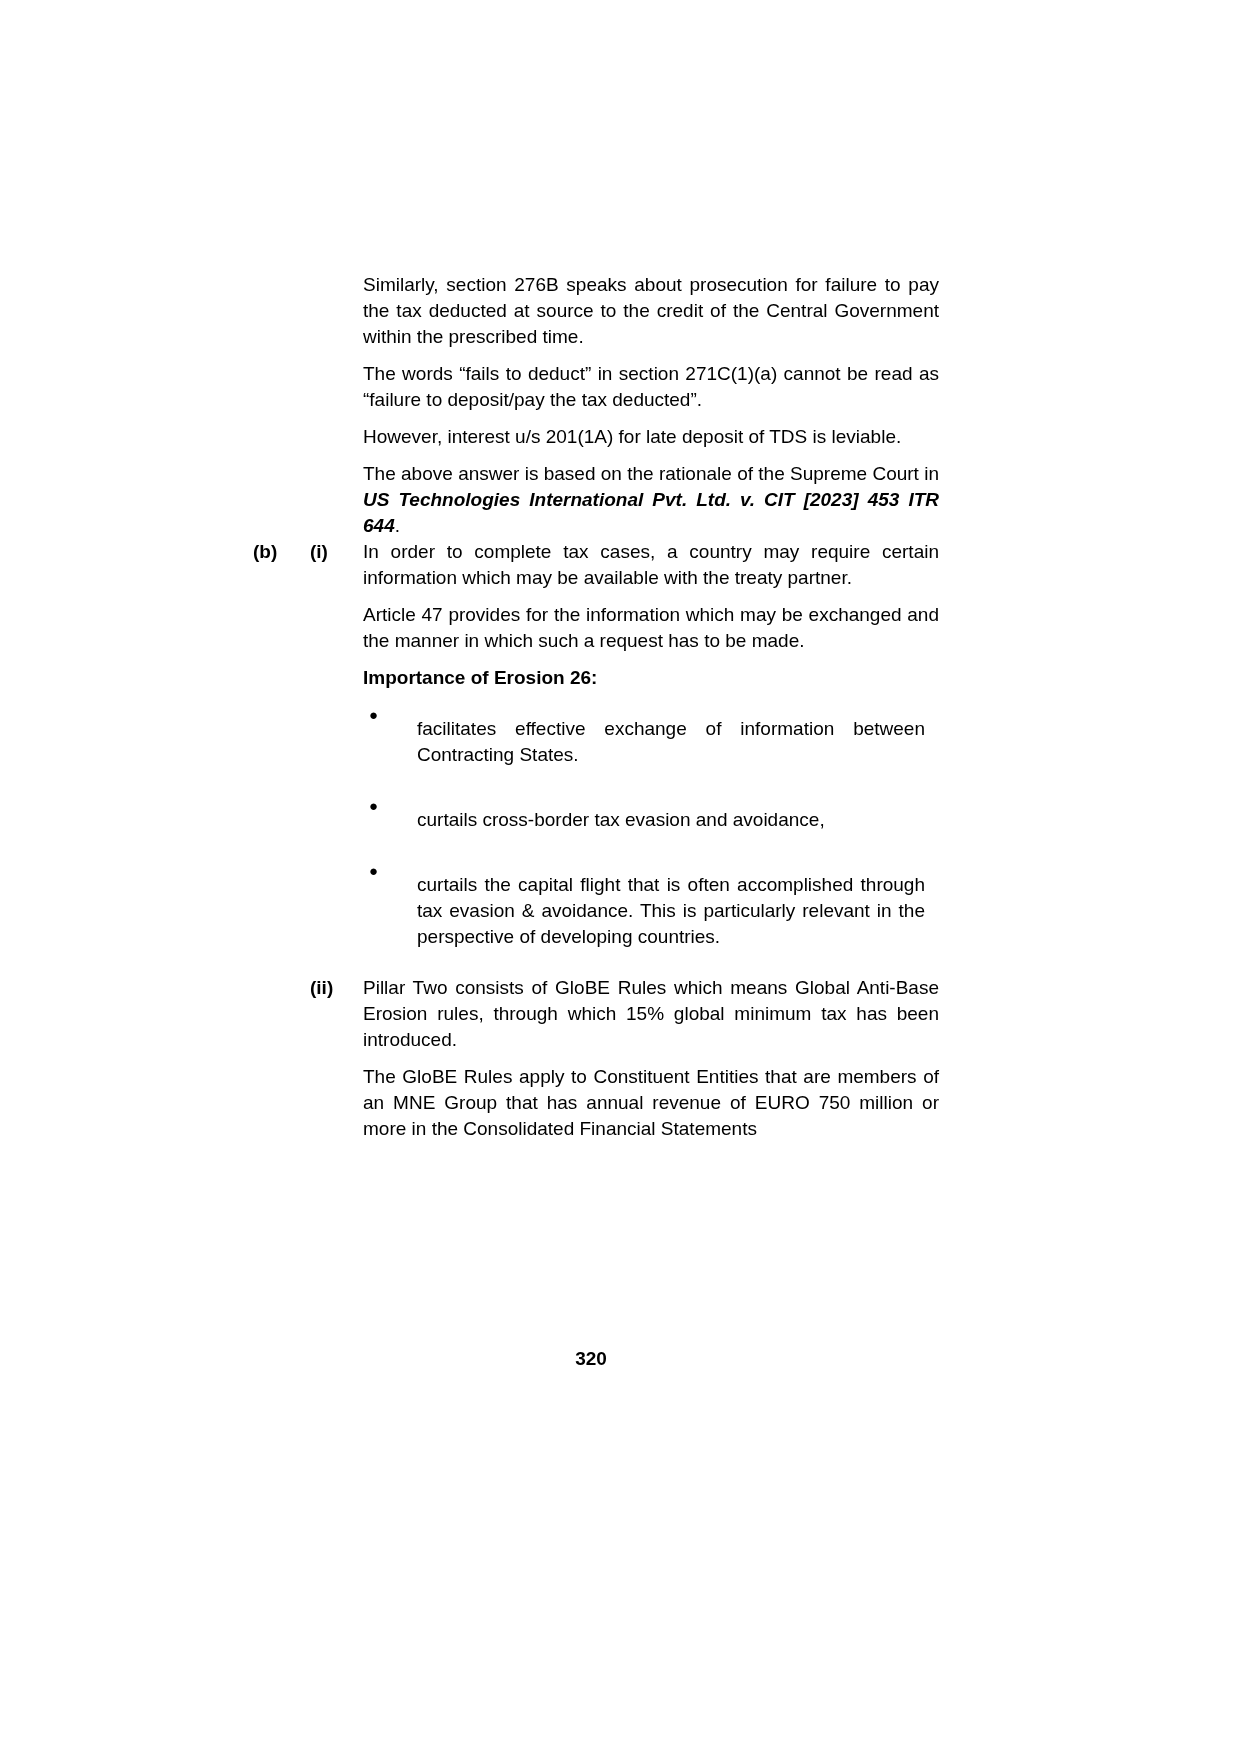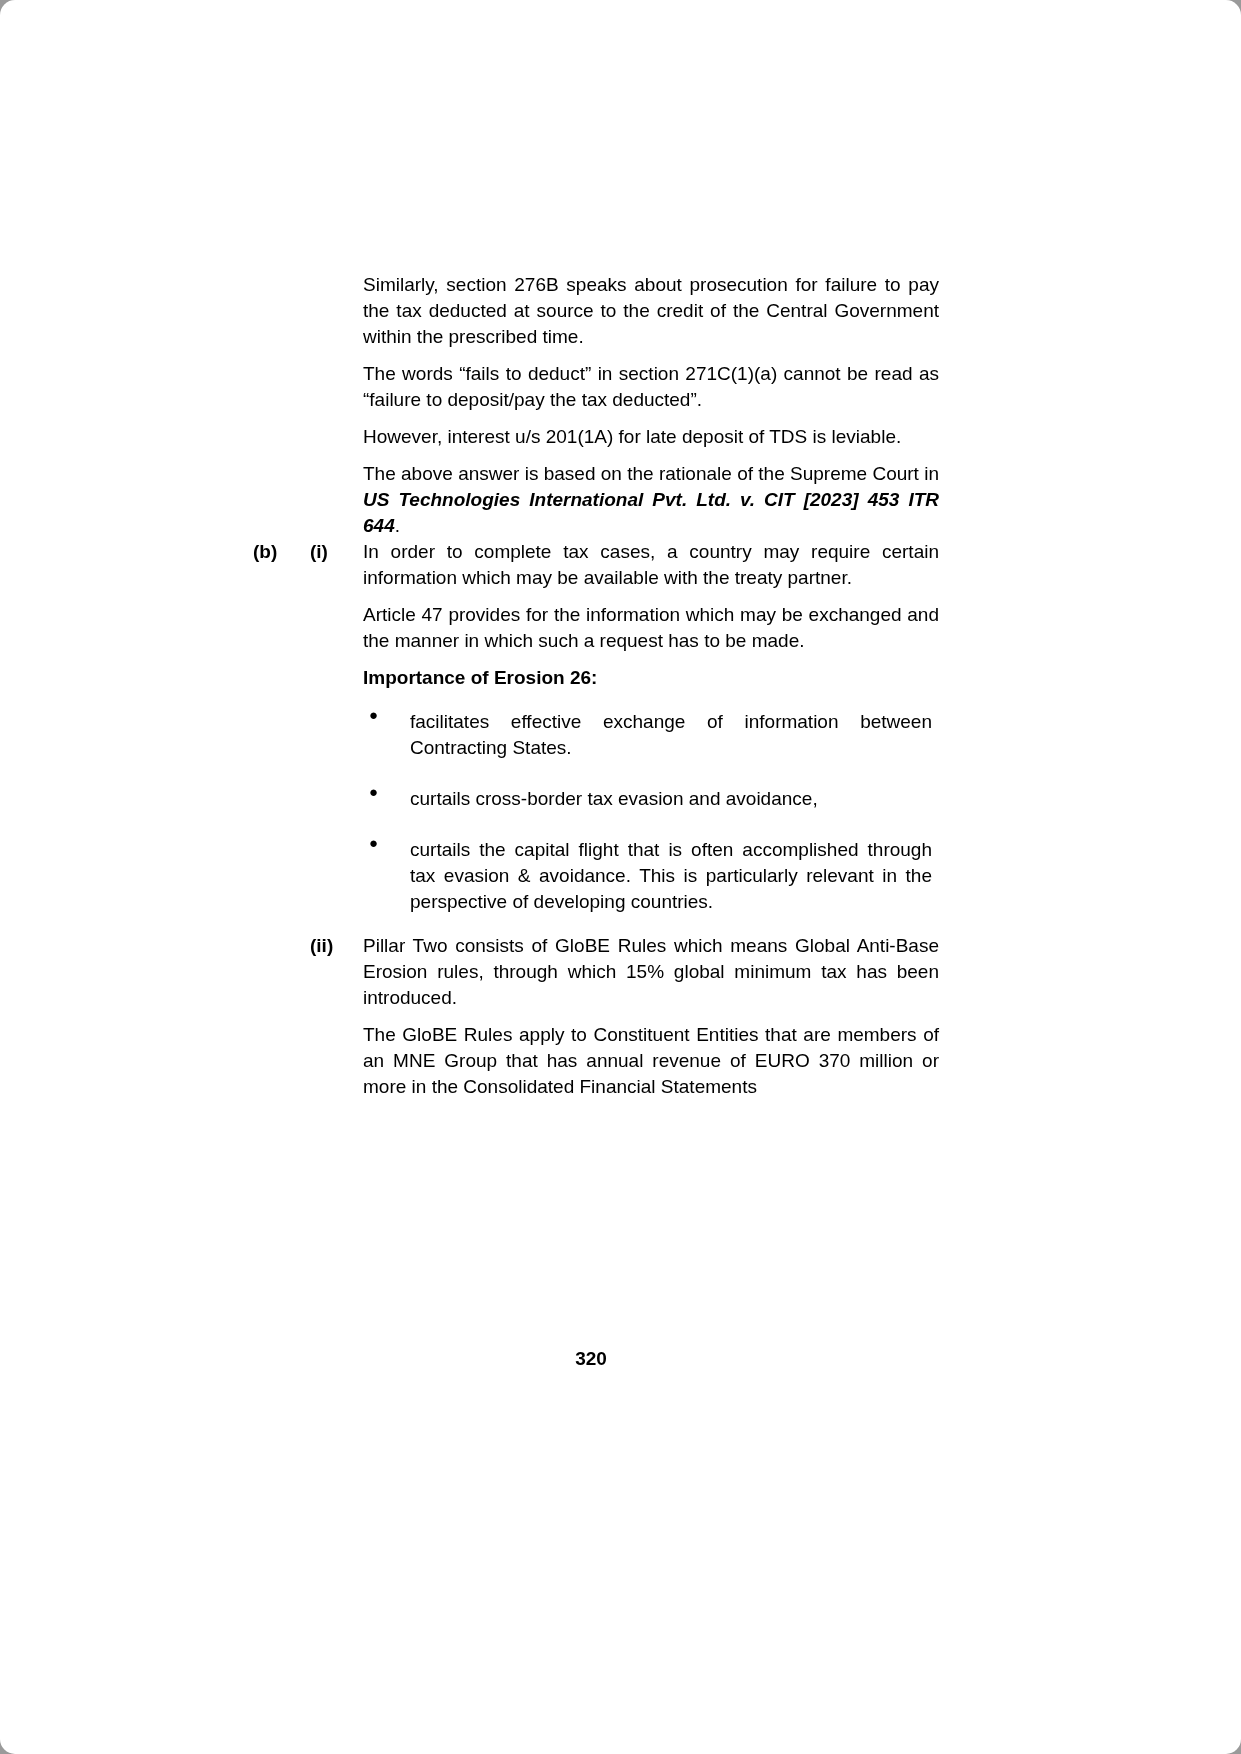--- a/index.html
+++ b/index.html
@@ -11,21 +11,20 @@
     position: relative;
     width: 1241px;
     height: 1754px;
     margin: 0 auto;
     background: #ffffff;
     color: #000000;
     font-family: "Liberation Sans", sans-serif;
     font-size: 19px;
     line-height: 26px;
     overflow: hidden;
-    border-radius: 15px;
   }
   .content {
     position: absolute;
     top: 272px;
     left: 253px;
     width: 686px;
   }
   .intro {
     margin-left: 110px;
     width: 576px;
@@ -67,21 +66,21 @@
   .bullet-dot {
     flex: 0 0 40px;
     width: 40px;
     padding-left: 6px;
     box-sizing: border-box;
     font-size: 15px;
     line-height: 26px;
   }
   .bullet-text {
     flex: 1 1 auto;
-    margin: 7px;
+    margin: 14px;
     text-align: justify;
   }
   .case-citation {
     font-style: italic;
     font-weight: bold;
   }
   .page-number {
     position: absolute;
     top: 1346px;
     left: 0;
@@ -125,20 +124,20 @@
           <p class="bullet-text">curtails the capital flight that is often accomplished through tax evasion &amp; avoidance. This is particularly relevant in the perspective of developing countries.</p>
         </div>
       </div>
     </section>
 
     <section class="item">
       <div class="col-b"></div>
       <div class="col-i">(ii)</div>
       <div class="col-body">
         <p class="para">Pillar Two consists of GloBE Rules which means Global Anti-Base Erosion rules, through which 15% global minimum tax has been introduced.</p>
-        <p class="para">The GloBE Rules apply to Constituent Entities that are members of an MNE Group that has annual revenue of EURO 370 million or more in the Consolidated Financial Statements</p>
+        <p class="para">The GloBE Rules apply to Constituent Entities that are members of an MNE Group that has annual revenue of EURO 750 million or more in the Consolidated Financial Statements</p>
       </div>
     </section>
 
   </div>
 
   <div class="page-number">320</div>
 </div>
 
 </body></html>

